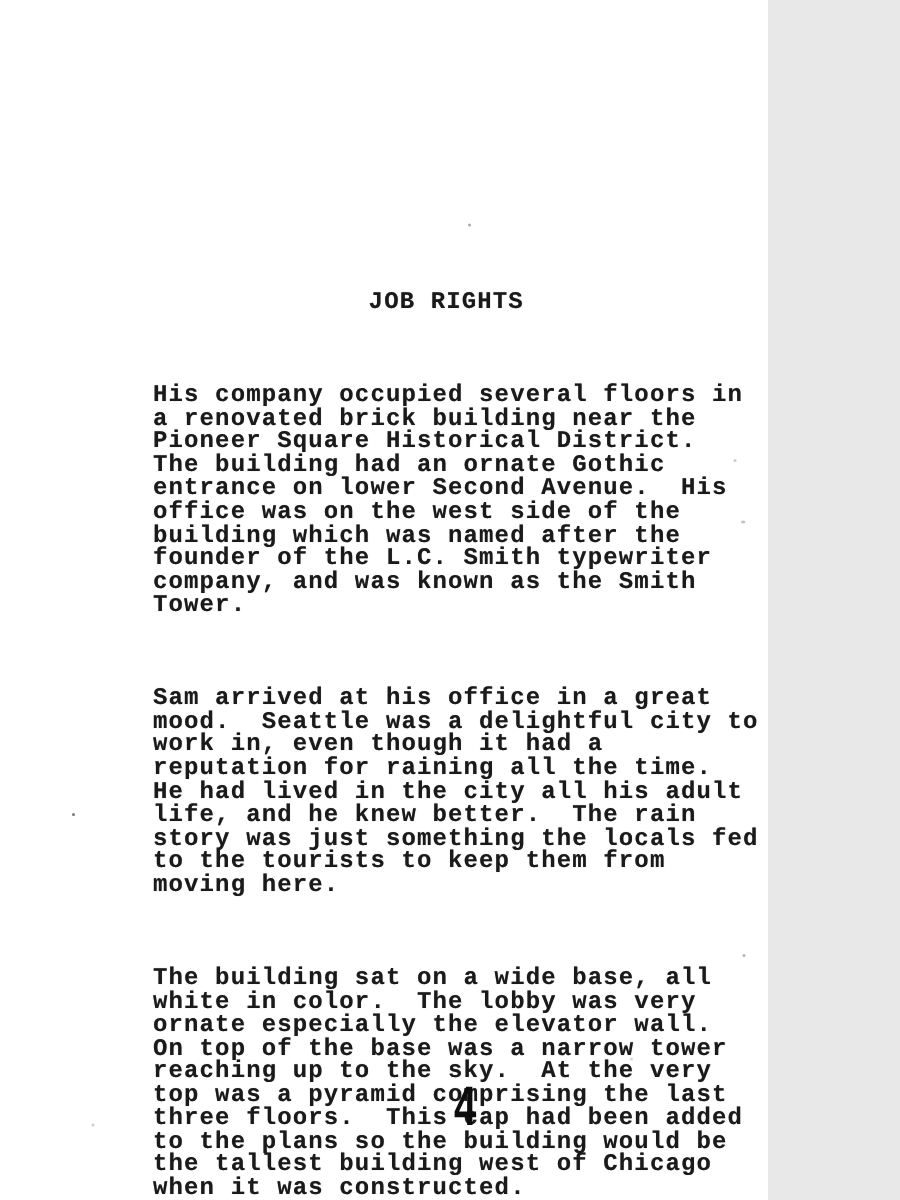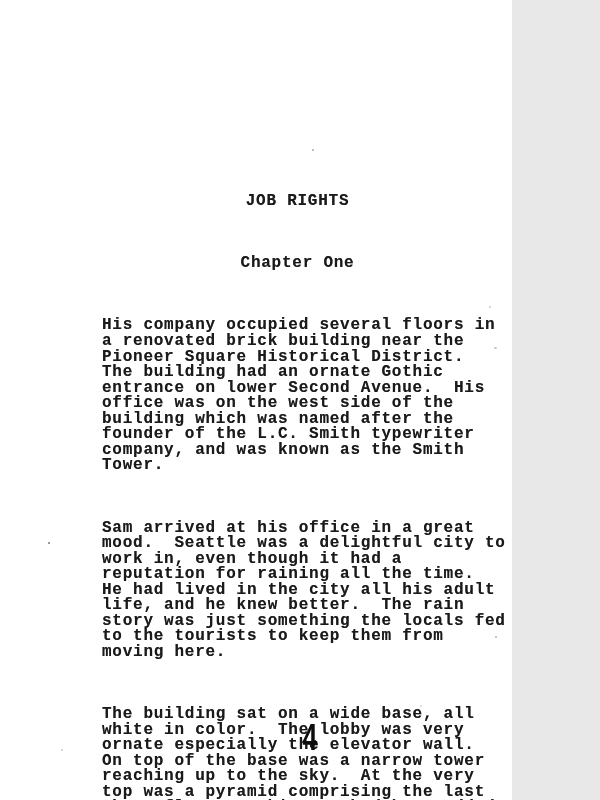--- a/index.html
+++ b/index.html
@@ -69,21 +69,20 @@
   .speck-6 { left: 61px;  top: 749px; width: 2px; height: 2px; background: #cccccc; }
   .speck-7 { left: 420px; top: 705px; width: 2px; height: 2px; background: #d5d5d5; }
 </style>
 </head>
 <body>
 
 <div class="page">
 
   <div class="text-column">
     <div class="heading">JOB RIGHTS</div>
-    <div class="heading">Chapter One</div>
     <p>His company occupied several floors in
 a renovated brick building near the
 Pioneer Square Historical District.
 The building had an ornate Gothic
 entrance on lower Second Avenue.  His
 office was on the west side of the
 building which was named after the
 founder of the L.C. Smith typewriter
 company, and was known as the Smith
 Tower.</p>

